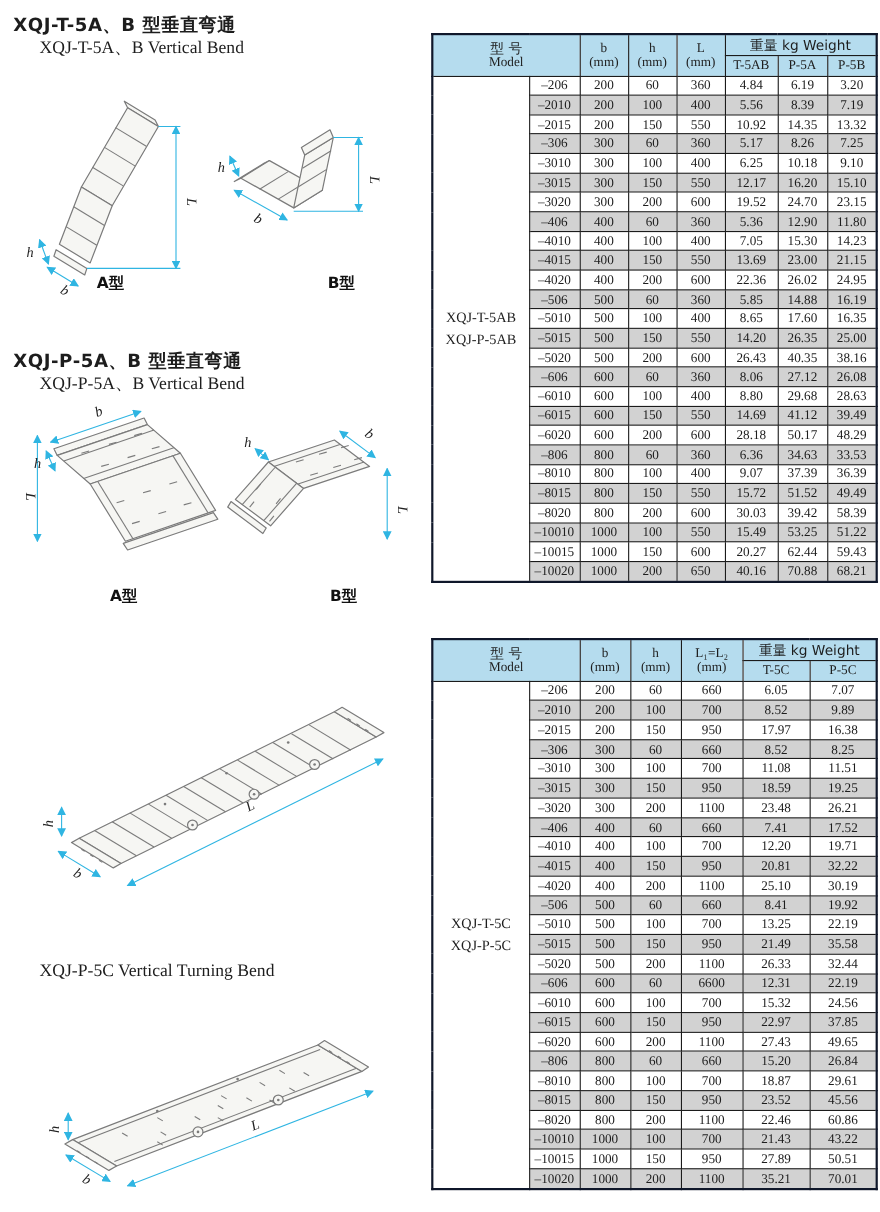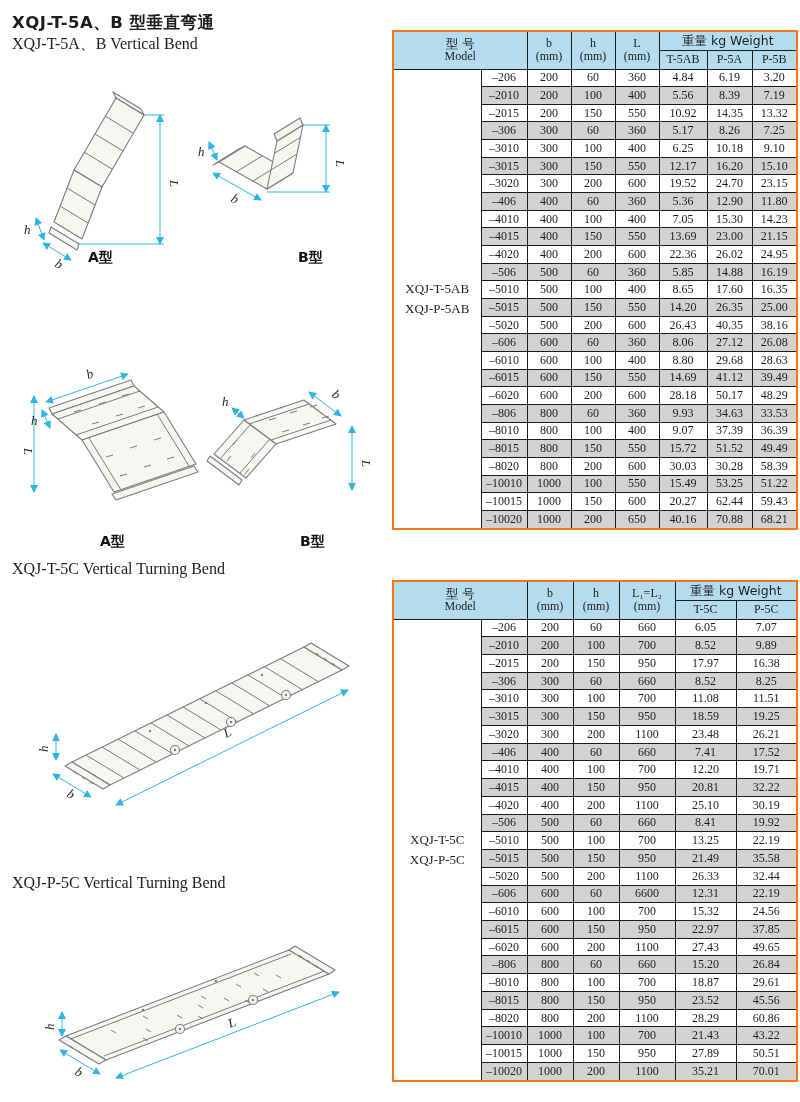--- a/index.html
+++ b/index.html
@@ -2,24 +2,24 @@
 <html><head>
 <meta charset="utf-8">
 <style>
   html,body{margin:0;padding:0;background:#fff;}
   .page{position:relative;width:800px;height:1102px;background:#fff;overflow:hidden;
         font-family:"Liberation Serif","DejaVu Serif",serif;color:#1d1d1d;}
   
   .sec-title{position:absolute;left:12px;line-height:21px;white-space:nowrap;}
   .sec-title .zh{font-family:"DejaVu Sans","Liberation Sans",sans-serif;font-weight:bold;
                  font-size:16.5px;letter-spacing:.5px;}
-  .sec-title .en{font-size:16px;}
+  .sec-title .en{font-size:16px;margin-left:24px;}
   
   .spec-table{position:absolute;left:392px;width:404px;border-collapse:collapse;
-              table-layout:fixed;border:2px solid #f97316;}
+              table-layout:fixed;border:2px solid #0f172a;}
   .spec-table th,.spec-table td{border:1px solid #1b1b1b;text-align:center;vertical-align:middle;
               padding:0;font-size:12px;font-weight:normal;line-height:13px;overflow:hidden;}
   .spec-table thead th{background:#b5dcee;}
   .spec-table thead tr{height:19px;}
   .spec-table .zh{font-family:"DejaVu Sans","Liberation Sans",sans-serif;font-size:12.5px;}
   #t1{top:30px;height:500px;}
   #t2{top:580px;height:502px;}
   .spec-table tr.w td{background:#ffffff;}
   .spec-table tr.g td{background:#d2d2d2;}
   .spec-table td.modelcell{background:#ffffff;font-size:13px;}
@@ -81,20 +81,24 @@
     <line class="d" x1="263" y1="112" x2="326" y2="112"></line>
     <line class="d" x1="322" y1="45" x2="322" y2="112" marker-start="url(#m1)" marker-end="url(#m1)"></line>
     <text class="dl" x="332" y="80" transform="rotate(90,332,80)">L</text>
     <line class="d" x1="205" y1="62" x2="213" y2="80" marker-start="url(#m1)" marker-end="url(#m1)"></line>
     <text class="dl" x="194" y="76">h</text>
     <line class="d" x1="209" y1="93" x2="257" y2="120" marker-start="url(#m1)" marker-end="url(#m1)"></line>
     <text class="dl" x="226" y="121" transform="rotate(29,226,121)">b</text>
     <text class="tl" x="294" y="182">B型</text>
   </svg>
 
+  <div class="sec-title" style="top:318px">
+    <div class="zh">XQJ-P-5A、B 型垂直弯通</div>
+    <div class="en">XQJ-P-5A、B Vertical Bend</div>
+  </div>
 
   <svg class="draw" style="top:362px" width="378" height="200" viewBox="0 0 378 200">
     <defs>
       <marker id="m2" markerWidth="8" markerHeight="8" refX="7" refY="4" orient="auto-start-reverse">
         <path d="M0,0L8,4L0,8z" fill="#2fb5e2"></path>
       </marker>
     </defs>
 
     <polygon class="o" points="45,46 127,18 130,24 48,52"></polygon>
     <polygon class="o" points="48,52 130,24 160,50 78,78"></polygon>
@@ -148,21 +152,20 @@
     <line class="d" x1="348" y1="64" x2="348" y2="128" marker-start="url(#m2)" marker-end="url(#m2)"></line>
     <text class="dl" x="358" y="98" transform="rotate(90,358,98)">L</text>
     <line class="d" x1="305" y1="30" x2="337" y2="54" marker-start="url(#m2)" marker-end="url(#m2)"></line>
     <text class="dl" x="327" y="34" transform="rotate(37,327,34)">b</text>
     <line class="d" x1="228" y1="46" x2="240" y2="56" marker-start="url(#m2)" marker-end="url(#m2)"></line>
     <text class="dl" x="218" y="44">h</text>
     <text class="tl" x="296" y="184">B型</text>
   </svg>
 
   <div class="sec-title" style="top:558px">
-    <div class="en">XQJ-T-5C Vertical Turning Bend</div>
   </div>
 
   <svg class="draw" style="top:612px" width="378" height="248" viewBox="0 0 378 248">
     <defs>
       <marker id="m3" markerWidth="8" markerHeight="8" refX="7" refY="4" orient="auto-start-reverse">
         <path d="M0,0L8,4L0,8z" fill="#2fb5e2"></path>
       </marker>
     </defs>
     <polygon class="o" points="68,150 300,35 338,58 106,173"></polygon>
     <g class="l">
@@ -475,21 +478,21 @@
           <td>600</td>
           <td>28.18</td>
           <td>50.17</td>
           <td>48.29</td>
         </tr>
         <tr class="g">
           <td>–806</td>
           <td>800</td>
           <td>60</td>
           <td>360</td>
-          <td>9.93</td>
+          <td>6.36</td>
           <td>34.63</td>
           <td>33.53</td>
         </tr>
         <tr class="w">
           <td>–8010</td>
           <td>800</td>
           <td>100</td>
           <td>400</td>
           <td>9.07</td>
           <td>37.39</td>
@@ -503,21 +506,21 @@
           <td>15.72</td>
           <td>51.52</td>
           <td>49.49</td>
         </tr>
         <tr class="w">
           <td>–8020</td>
           <td>800</td>
           <td>200</td>
           <td>600</td>
           <td>30.03</td>
-          <td>30.28</td>
+          <td>39.42</td>
           <td>58.39</td>
         </tr>
         <tr class="g">
           <td>–10010</td>
           <td>1000</td>
           <td>100</td>
           <td>550</td>
           <td>15.49</td>
           <td>53.25</td>
           <td>51.22</td>
@@ -757,21 +760,21 @@
           <td>150</td>
           <td>950</td>
           <td>23.52</td>
           <td>45.56</td>
         </tr>
         <tr class="w">
           <td>–8020</td>
           <td>800</td>
           <td>200</td>
           <td>1100</td>
-          <td>28.29</td>
+          <td>22.46</td>
           <td>60.86</td>
         </tr>
         <tr class="g">
           <td>–10010</td>
           <td>1000</td>
           <td>100</td>
           <td>700</td>
           <td>21.43</td>
           <td>43.22</td>
         </tr>

